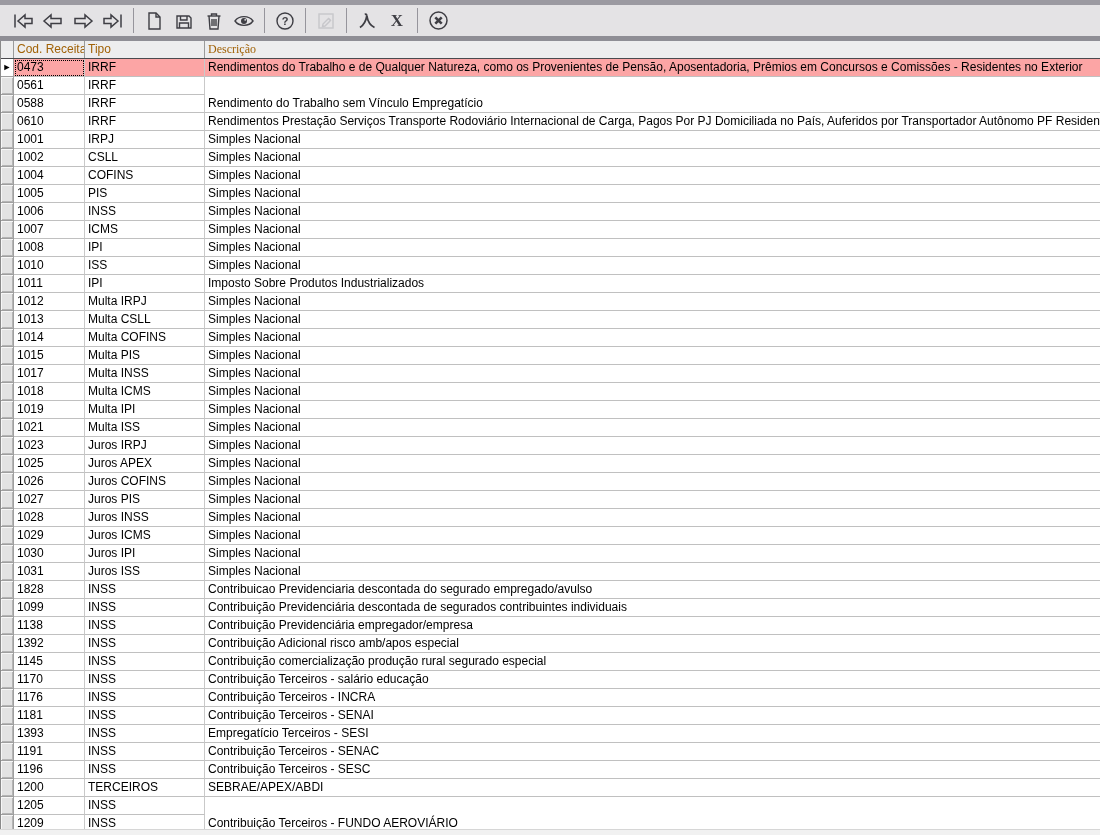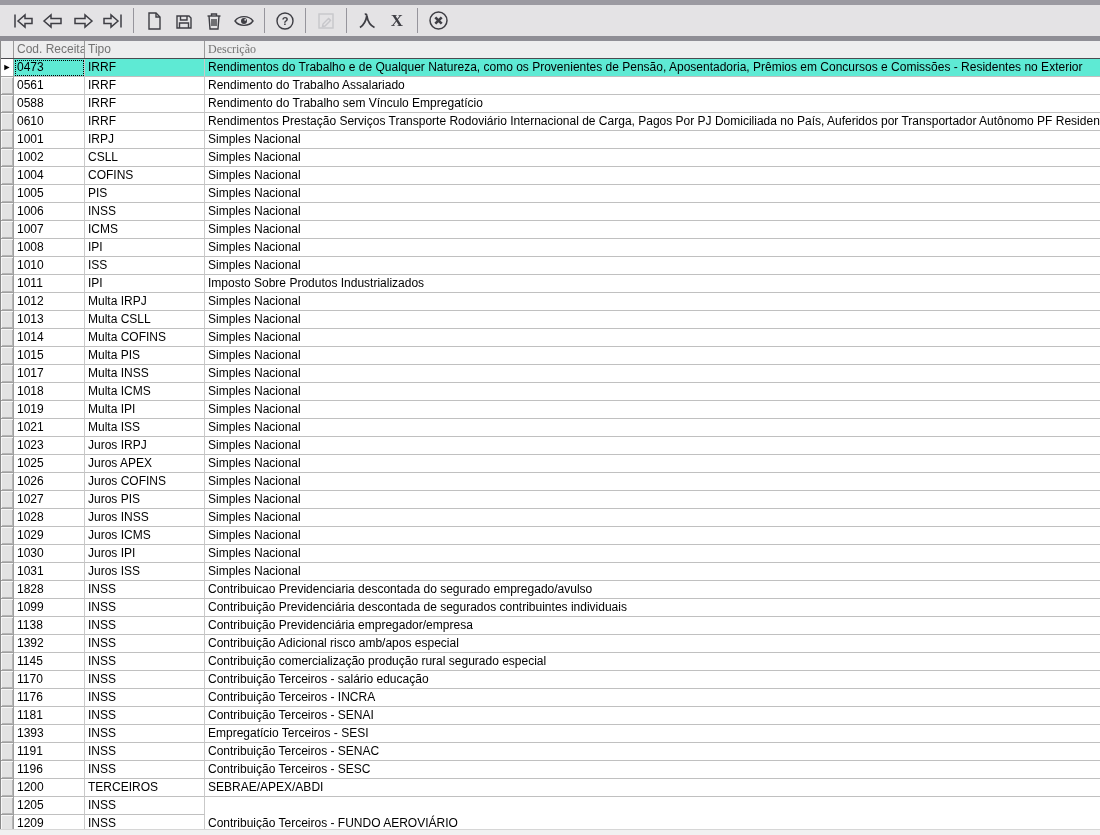--- a/index.html
+++ b/index.html
@@ -13,39 +13,39 @@
   .toolbar-edge { height:5px; background:#8f8e95; }
   .tb-btn { width:30px; height:26px; display:flex; align-items:center; justify-content:center;
             background:transparent; border:none; cursor:pointer; }
   .tb-btn svg { display:block; }
   .tb-sep { width:1px; height:25px; background:#96959c; margin:0 5px; }
   .excel-x { font-weight:bold; font-size:17px; color:#3e3e44; font-family:"Liberation Serif", serif; }
 
   
   .grid { border-left:1px solid #8a8a8a; }
   .grid-header { display:flex; height:18px; background:#ededee; border-bottom:1px solid #4a4a4e; }
-  .hcell { font-size:12px; line-height:17px; color:#737373; padding:0 3px; white-space:nowrap;
+  .hcell { font-size:12px; line-height:17px; color:#a16207; padding:0 3px; white-space:nowrap;
            overflow:hidden; border-right:1px solid #9a9a9a; }
   .h-ind { width:13px; padding:0; }
   .h-code { width:71px; }
   .h-tipo { width:120px; }
   .h-desc { flex:1; border-right:none;font-family:Liberation Serif, serif; }
 
   .rows { height:776px; overflow:hidden; }
   .row { display:flex; height:18px; background:#fff; }
   .cell { font-size:12px; line-height:17px; color:#000; padding:0 3px; white-space:nowrap;
           overflow:hidden; border-right:1px solid #c9c9c9; border-bottom:1px solid #c0c0c0; }
   .ind { width:13px; padding:0; background:#e3e3e3; border-right:1px solid #9f9f9f;
          border-bottom:1px solid #9f9f9f;
          box-shadow: inset 1px 1px 0 #f7f7f7, inset -1px -1px 0 #b5b5b5;
          display:flex; align-items:center; justify-content:center; }
   .code { width:71px; }
   .tipo { width:120px; }
   .desc { flex:1; border-right:none; }
-  .row.selected .cell { background:#5eead4; }
+  .row.selected .cell { background:#fca5a5; }
   .row.selected .ind { background:#fff; box-shadow:none; }
   .row.selected .code { outline:1px dotted #000; outline-offset:-2px; }
   .arrow { font-size:9px; color:#000; line-height:1; }
 
   .bottom-strip { position:absolute; left:0; right:0; bottom:0; height:6px;
                   background:#f1f1f1; border-top:1px solid #d6d6d6; }
 </style>
 </head>
 <body>
 
@@ -190,21 +190,20 @@
             <span class="arrow">►</span>
           </div>
           <div class="cell code">0473</div>
           <div class="cell tipo">IRRF</div>
           <div class="cell desc">Rendimentos do Trabalho e de Qualquer Natureza, como os Provenientes de Pensão, Aposentadoria, Prêmios em Concursos e Comissões - Residentes no Exterior</div>
         </div>
         <div class="row">
           <div class="cell ind"></div>
           <div class="cell code">0561</div>
           <div class="cell tipo">IRRF</div>
-          <div class="cell desc">Rendimento do Trabalho Assalariado</div>
         </div>
         <div class="row">
           <div class="cell ind"></div>
           <div class="cell code">0588</div>
           <div class="cell tipo">IRRF</div>
           <div class="cell desc">Rendimento do Trabalho sem Vínculo Empregatício</div>
         </div>
         <div class="row">
           <div class="cell ind"></div>
           <div class="cell code">0610</div>

